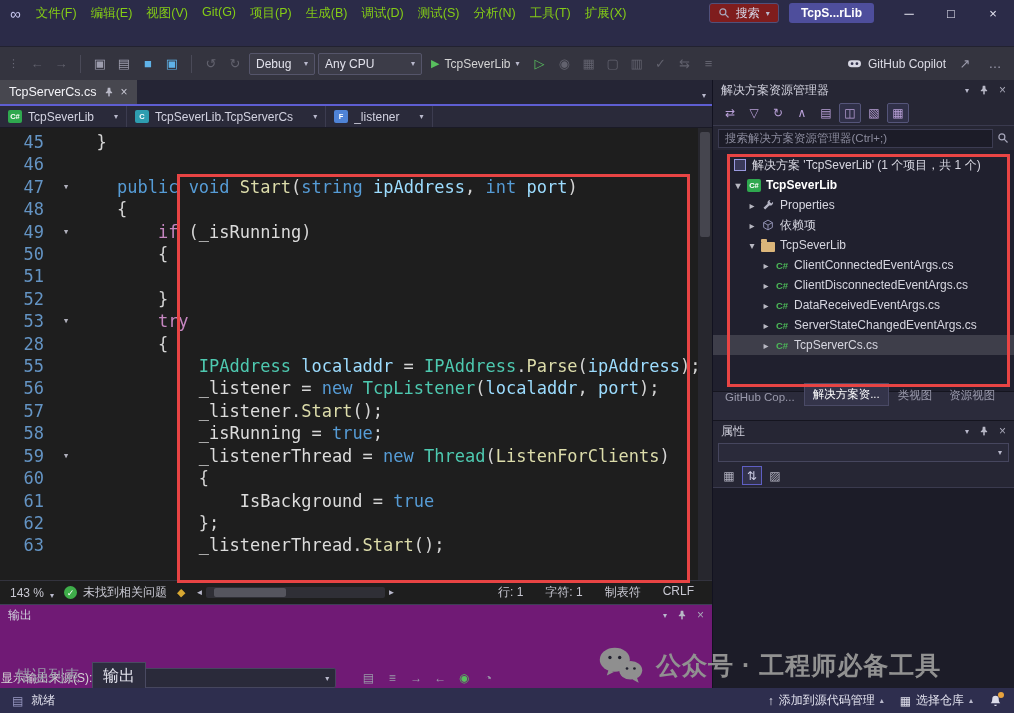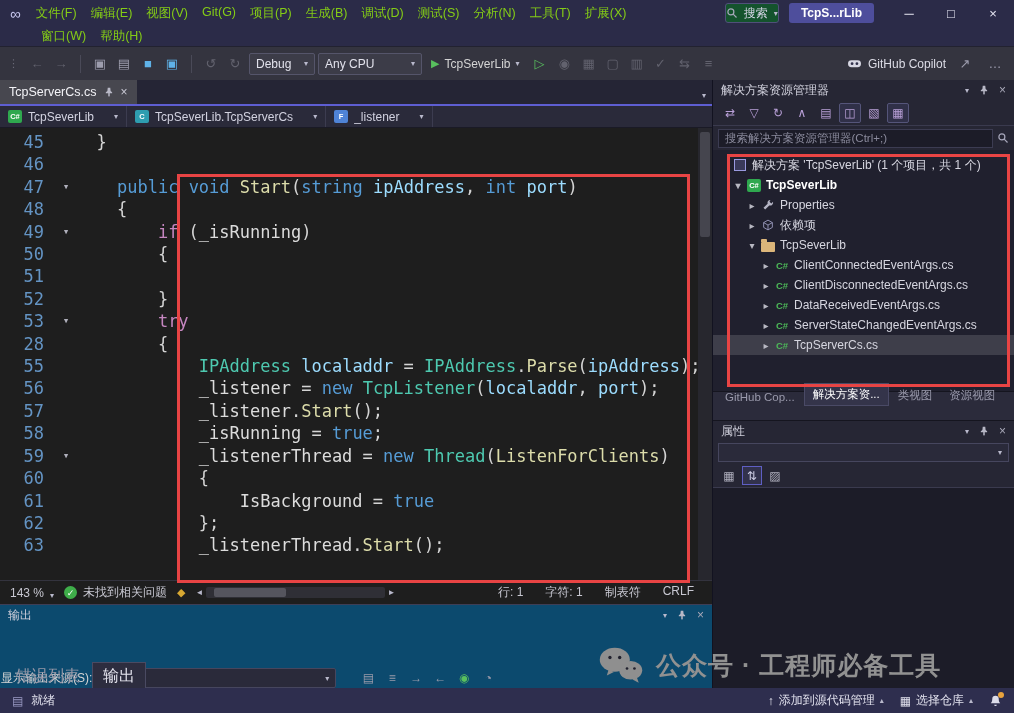--- a/index.html
+++ b/index.html
@@ -7,22 +7,22 @@
   #app { position:relative; width:1014px; height:713px; background:#1e1e1e;
          color:#d4d4d4; overflow:hidden; font-size:12px; user-select:none; }
 
   
   .titlebar { position:absolute; left:0; top:0; width:1014px; height:46px; background:#2b2b48; }
   .tb-row1 { display:flex; align-items:center; height:26px; padding-left:8px; }
   .tb-row2 { display:flex; align-items:center; height:20px; padding-left:34px; }
   .vs-logo { color:#c9c9f0; font-size:15px; margin:0 8px 0 2px; }
   .menu-item { padding:3px 7px; color:#84cc16; font-size:12.5px; cursor:default; }
   .tb-spacer { flex:1; }
-  .search-chip { display:flex; align-items:center; gap:6px; background:#14532d; border:1px solid #50507a;
-                 border-radius:3px; height:20px; padding:0 0; color:#d5d5e6; }
+  .search-chip { display:flex; align-items:center; gap:6px; background:#7f1d1d; border:1px solid #50507a;
+                 border-radius:3px; height:20px; padding:0 8px; color:#d5d5e6; }
   .title-chip { background:#4e4e9c; border-radius:3px; height:20px; line-height:20px; padding:0 12px;
                 margin-left:10px; color:#ffffff; font-weight:bold; }
   .win-btns { display:flex; margin-left:14px; }
   .win-btn { width:42px; height:26px; display:flex; align-items:center; justify-content:center;
              color:#e8e8f4; font-size:13px; }
   .caret { font-size:8px; color:#b9b9cc; }
 
   
   .toolbar { position:absolute; left:0; top:46px; width:1014px; height:34px; background:#34343f;
              border-top:1px solid #222230; display:flex; align-items:center; padding:0 8px; gap:3px; }
@@ -74,21 +74,21 @@
   .health { display:flex; align-items:center; gap:6px; }
   .health-dot { width:13px; height:13px; border-radius:50%; background:#3fae4a; color:#fff; font-size:9px;
                 display:flex; align-items:center; justify-content:center; }
   .gold { color:#d8a832; font-size:11px; }
   .hscroll { display:flex; align-items:center; gap:3px; flex:1; max-width:200px; }
   .htrack { flex:1; height:11px; background:#2f2f36; border-radius:2px; position:relative; }
   .hthumb { position:absolute; left:8px; top:1px; width:72px; height:9px; background:#55555e; border-radius:2px; }
   .strip-right { margin-left:auto; display:flex; gap:22px; padding-right:8px; }
 
   
-  .output-panel { position:absolute; left:0; top:604px; width:712px; height:84px; background:#0c4a6e;
+  .output-panel { position:absolute; left:0; top:604px; width:712px; height:84px; background:#701a75;
                   border-top:1px solid #3e3e55; }
   .panel-titlerow { height:20px; display:flex; align-items:center; padding:0 8px; color:#d0d0dc; }
   .panel-title-icons { margin-left:auto; display:flex; gap:10px; align-items:center; color:#a8a8b8; }
   .output-controls { height:26px; display:flex; align-items:center; gap:22px; padding:0 1px;margin-top:40px; }
   .out-combo { width:222px; height:20px; background:#2a2a3a; border:1px solid #46465e; border-radius:2px;
                display:flex; align-items:center; justify-content:flex-end; padding:0 6px; }
   .oicon { width:20px; height:20px; display:flex; align-items:center; justify-content:center; color:#9a9aaa; }
   .oicon.green { color:#58bf5e; }
   .bottom-tabs { position:absolute; left:0; bottom:0; height:24px; display:flex; align-items:center;
                  gap:2px; padding-left:6px; }
@@ -188,24 +188,20 @@
         <span>搜索</span>
         <span class="caret">▾</span>
       </div>
       <div class="title-chip">TcpS...rLib</div>
       <div class="win-btns">
         <span class="win-btn">─</span>
         <span class="win-btn">□</span>
         <span class="win-btn">×</span>
       </div>
     </div>
-    <div class="tb-row2 menus2">
-        <span class="menu-item">窗口(W)</span>
-        <span class="menu-item">帮助(H)</span>
-      </div>
   </div>
 
   <div class="toolbar">
     <span class="grip">⋮</span>
     <span class="nav-icons" style="display:flex;gap:2px;">
         <span class="ticon dim">←</span>
         <span class="ticon dim">→</span>
       </span>
     <span class="tsep"></span>
     <span class="file-icons" style="display:flex;gap:2px;">

